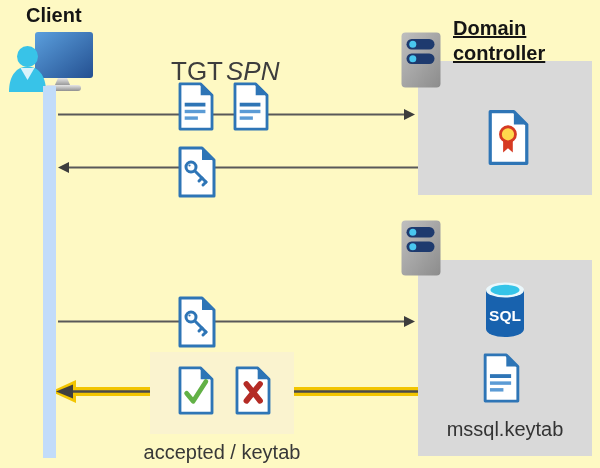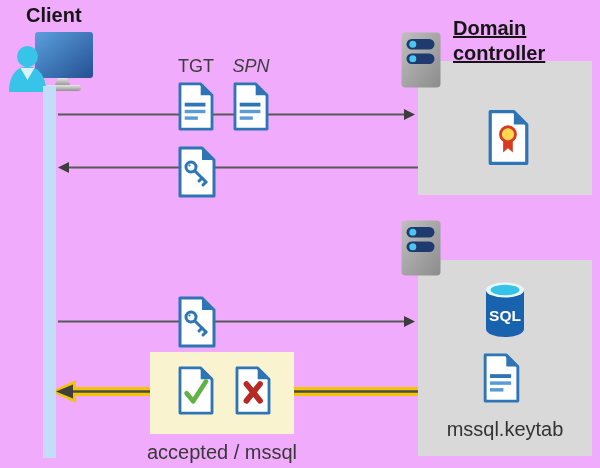--- a/index.html
+++ b/index.html
@@ -1,19 +1,19 @@
 <!DOCTYPE html>
 <html><head>
 <meta charset="utf-8">
 <style>
   html,body{margin:0;padding:0;background:#ffffff;font-family:"Liberation Sans",sans-serif;}
-  .canvas{position:relative;width:600px;height:468px;background:#f0abfc;overflow:hidden;}
+  .canvas{position:relative;width:600px;height:468px;background:#fef9c3;overflow:hidden;}
   .abs{position:absolute;}
   .title{font-weight:bold;font-size:20px;color:#151515;line-height:25px;}
-  .small-label{font-size:18px;color:#3d3d3d;}
+  .small-label{font-size:26px;color:#3d3d3d;}
   .gray-box{position:absolute;background:#d9d9d9;}
   .timeline{position:absolute;left:43px;top:86px;width:13px;height:372px;background:#c2dcf9;}
   .yellow-box{position:absolute;left:150px;top:352px;width:144px;height:82px;background:#faf3cf;}
   .center{text-align:center;}
   svg{display:block;}
   .arrow-layer{position:absolute;left:0;top:0;pointer-events:none;}
 </style>
 </head>
 <body>
 
@@ -155,15 +155,15 @@
   <svg class="abs" style="left:177px;top:296px;" width="40" height="52">
       <use href="#sym-doc-key"></use>
     </svg>
 
   <svg class="abs" style="left:177px;top:366px;" width="38" height="49">
       <use href="#sym-doc-check"></use>
     </svg>
   <svg class="abs" style="left:234px;top:366px;" width="38" height="49">
       <use href="#sym-doc-x"></use>
     </svg>
-  <div class="abs small-label center" style="left:122px;top:441px;width:200px;font-size:20px;color:#383838;">accepted / mssql</div>
+  <div class="abs small-label center" style="left:122px;top:441px;width:200px;font-size:20px;color:#383838;">accepted / keytab</div>
 
 </div>
 
 </body></html>

